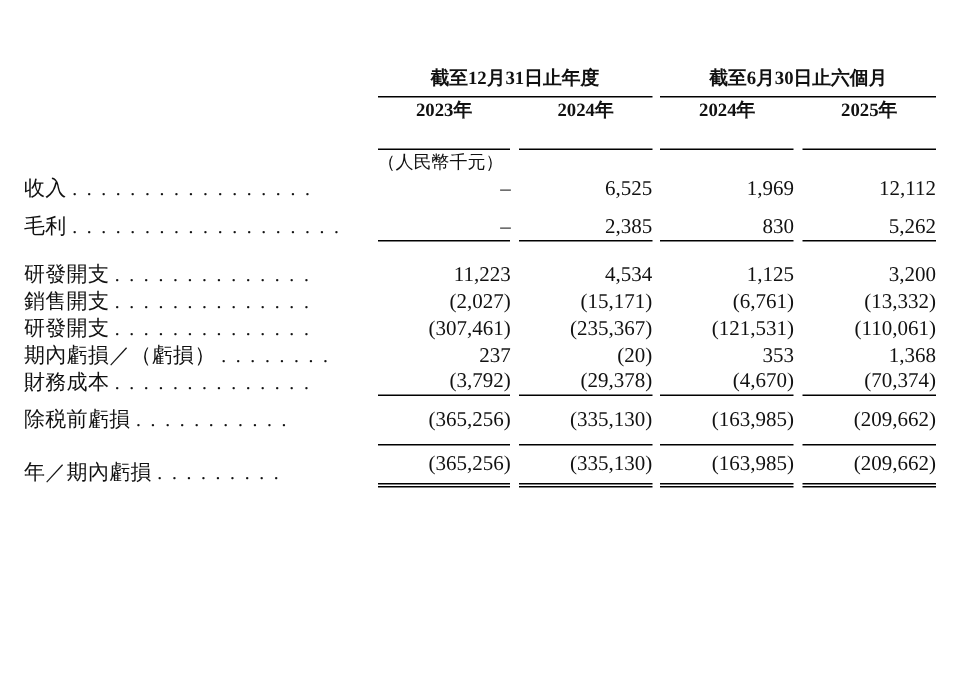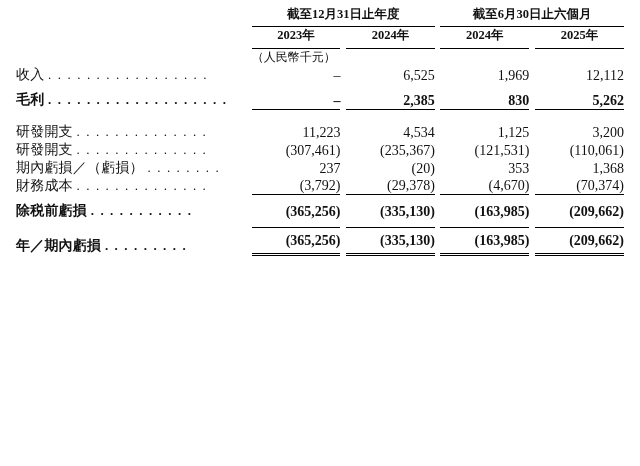--- a/index.html
+++ b/index.html
@@ -42,33 +42,34 @@
     text-align: center;
     font-weight: bold;
     font-size: 12.5px;
     padding-bottom: 3px;
     white-space: nowrap;
   }
   .hdr-group .ul {
     display: block;
     border-bottom: 1px solid #000;
     padding-bottom: 3px;
+    margin-top: 38px;
   }
   .hdr-year {
     text-align: center;
     font-weight: bold;
     font-size: 12.5px;
     padding-top: 6px;
     padding-bottom: 4px;
     white-space: nowrap;
   }
   .hdr-year .ul {
     display: block;
     border-bottom: 1px solid #000;
-    padding-bottom: 4px;
+    padding-bottom: 17px;
   }
   .hdr-note {
     text-align: center;
     font-size: 12px;
     font-style: italic;
     padding-top: 7px;
     white-space: nowrap;
   }
   .hdr-unit {
     text-align: left;
@@ -91,21 +92,21 @@
     font-size: 13px;
   }
   .num {
     text-align: right;
     font-size: 14px;
     padding-top: 5px;
     padding-bottom: 5px;
     white-space: nowrap;
     padding-right: 2px;
   }
-  .bold .row-label, .bold .num { font-weight: bold; margin-top: 36px; }
+  .bold .row-label, .bold .num { font-weight: normal; margin-top: 36px; }
 
   .spacer td { height: 13px; }
   .spacer-sm td { height: 7px; }
   .tb-dbl .num {
     border-top: 1px solid #000;
     border-bottom: 3px double #000;
     padding-top: 5px;
     padding-bottom: 4px;
   }
   .rule-under .num {
@@ -203,20 +204,31 @@
         <td></td>
         <td class="num">11,223</td>
         <td></td>
         <td class="num">4,534</td>
         <td></td>
         <td class="num">1,125</td>
         <td></td>
         <td class="num">3,200</td>
       </tr>
 
+      <tr>
+        <td class="row-label"><span>銷售開支</span> <span class="leaders">. . . . . . . . . . . . . .</span></td>
+        <td></td>
+        <td class="num">(2,027)</td>
+        <td></td>
+        <td class="num">(15,171)</td>
+        <td></td>
+        <td class="num">(6,761)</td>
+        <td></td>
+        <td class="num">(13,332)</td>
+      </tr>
 
 
       <tr>
         <td class="row-label"><span>研發開支</span> <span class="leaders">. . . . . . . . . . . . . .</span></td>
         <td></td>
         <td class="num">(307,461)</td>
         <td></td>
         <td class="num">(235,367)</td>
         <td></td>
         <td class="num">(121,531)</td>

